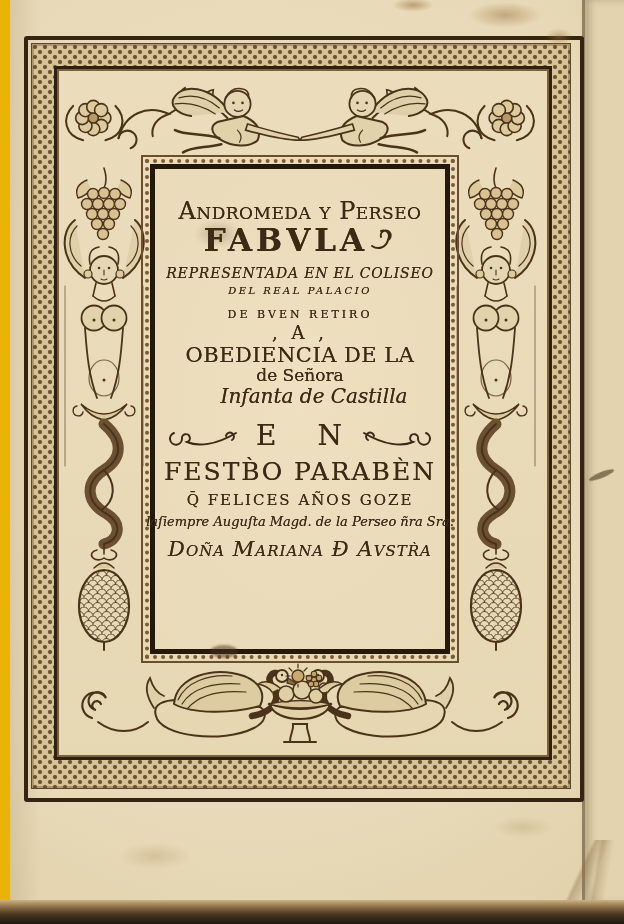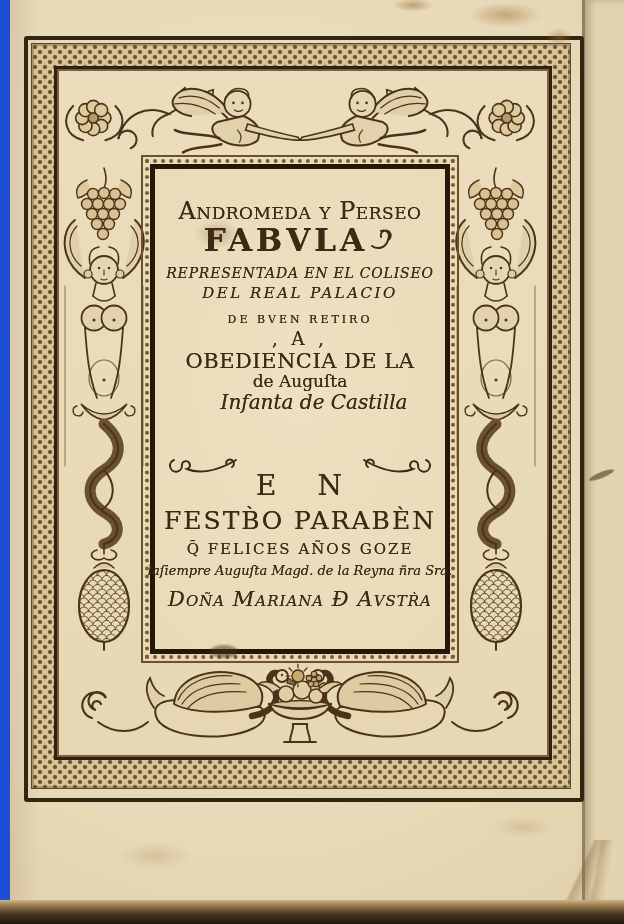--- a/index.html
+++ b/index.html
@@ -1,18 +1,18 @@
 <!DOCTYPE html>
 <html><head>
 <meta charset="utf-8">
 <style>
   html,body{margin:0;padding:0;background:#8e8a7c;}
   #stage{
     position:relative;width:624px;height:924px;overflow:hidden;
-    background:#1d4ed8;
+    background:#eab308;
     font-family:"DejaVu Serif","Liberation Serif",serif;
   }
   
   .page{
     position:absolute;left:10px;top:0;width:614px;height:904px;
     background:
       linear-gradient(90deg, rgba(120,90,50,.14), rgba(120,90,50,0) 5%, rgba(120,90,50,0) 92%, rgba(120,90,50,.12)),
       radial-gradient(120% 90% at 40% 42%, #eee1c4 0%, #e8dab8 55%, #e0cfa8 85%, #d9c59d 100%);
   }
   .right-leaf{
@@ -77,30 +77,30 @@
   }
   .text-col{
     position:absolute;inset:0;display:flex;flex-direction:column;align-items:center;
     color:#3c2a15;text-align:center;
     text-shadow:0 0 .6px rgba(60,40,20,.85);
     line-height:1.05;white-space:nowrap;
   }
   .l1{margin-top:30px;font-variant:small-caps;font-size:24px;letter-spacing:.5px;}
   .l2{margin-top:0;font-size:31px;font-weight:bold;letter-spacing:4px;display:flex;align-items:center;}
   .l3{margin-top:9px;font-style:italic;font-size:14px;letter-spacing:.8px;}
-  .l4{margin-top:6px;font-style:italic;font-size:15px;letter-spacing:2.5px;}
+  .l4{margin-top:6px;font-style:italic;font-size:10px;letter-spacing:2.5px;}
   .l5{margin-top:12px;font-size:11px;letter-spacing:3px;}
   .l6{margin-top:4px;font-size:18px;letter-spacing:4px;}
   .l7{margin-top:1px;font-size:21px;letter-spacing:.5px;}
   .l8{margin-top:1px;font-size:27px;}
   .l9{margin-top:3px;font-variant:small-caps;font-style:italic;font-size:20px;letter-spacing:1px;}
   .l10{margin-top:1px;font-size:17px;}
   .l11{margin-top:1px;font-style:italic;font-size:20px;margin-left:28px;}
   .l12{margin-top:14px;font-size:28px;letter-spacing:16px;display:flex;align-items:center;gap:4px;}
-  .l12 .en-word{margin-left:14px;margin-top:44px;}
+  .l12 .en-word{margin-left:14px;}
   .l13{margin-top:8px;font-size:25px;letter-spacing:2px;}
   .l14{margin-top:8px;font-variant:small-caps;font-size:15px;letter-spacing:2px;}
   .l15{margin-top:6px;font-style:italic;font-size:13px;}
   .l16{margin-top:10px;font-variant:small-caps;font-style:italic;font-size:21px;letter-spacing:1px;}
   
   .orn{position:absolute;pointer-events:none;}
   .top-frieze{left:60px;top:72px;width:480px;height:88px;}
   .bottom-frieze{left:60px;top:662px;width:480px;height:88px;}
   .left-term{left:57px;top:166px;width:94px;height:494px;}
   .right-term{left:449px;top:166px;width:94px;height:494px;transform:scaleX(-1);}
@@ -339,34 +339,34 @@
         <span>FABVLA</span>
         <svg class="flourish-svg" width="26" height="24" viewBox="0 0 26 24">
           <path d="M2,18 C8,22 16,20 18,12 a5,5 0 1 0 -7,-3 M18,12 C21,5 16,1 11,3" stroke="#3c2a15" stroke-width="2" fill="none" stroke-linecap="round"></path>
         </svg>
       </div>
       <div class="l3">REPRESENTADA EN EL COLISEO</div>
       <div class="l4">DEL REAL PALACIO</div>
       <div class="l5">DE BVEN RETIRO</div>
       <div class="l6">, A ,</div>
       <div class="l7">OBEDIENCIA DE LA</div>
-      <div class="l10">de Auguſta</div>
+      <div class="l10">de Señora</div>
       <div class="l11">Infanta de Castilla</div>
       <div class="l12">
         <svg width="70" height="26" viewBox="0 0 70 26">
           <path d="M6,10 a6,6 0 1 0 8,6 a4,4 0 1 1 5,3 C30,24 48,22 68,10 M58,13 a4,4 0 1 1 6,4" stroke="#3c2a15" stroke-width="2" fill="none" stroke-linecap="round"></path>
         </svg>
         <span class="en-word">E N</span>
         <svg width="70" height="26" viewBox="0 0 70 26" transform="scale(-1,1)">
           <path d="M6,10 a6,6 0 1 0 8,6 a4,4 0 1 1 5,3 C30,24 48,22 68,10 M58,13 a4,4 0 1 1 6,4" stroke="#3c2a15" stroke-width="2" fill="none" stroke-linecap="round"></path>
         </svg>
       </div>
       <div class="l13">FESTB̀O PARABÈN</div>
       <div class="l14">Q̄ FELICES AÑOS GOZE</div>
-      <div class="l15">laſiempre Auguſta Magd. de la Reyna ñra Sra.</div>
+      <div class="l15">laſiempre Auguſta Magd. de la Perseo ñra Sra.</div>
       <div class="l16">Doña Mariana Đ Avstr̀a</div>
     </div>
   </div>
 
   <div class="spot fox1"></div>
   <div class="spot fox2"></div>
   <div class="spot fox3"></div>
   <div class="spot fox4"></div>
   <div class="spot fox5"></div>
   <div class="spot smudge-right"></div>

